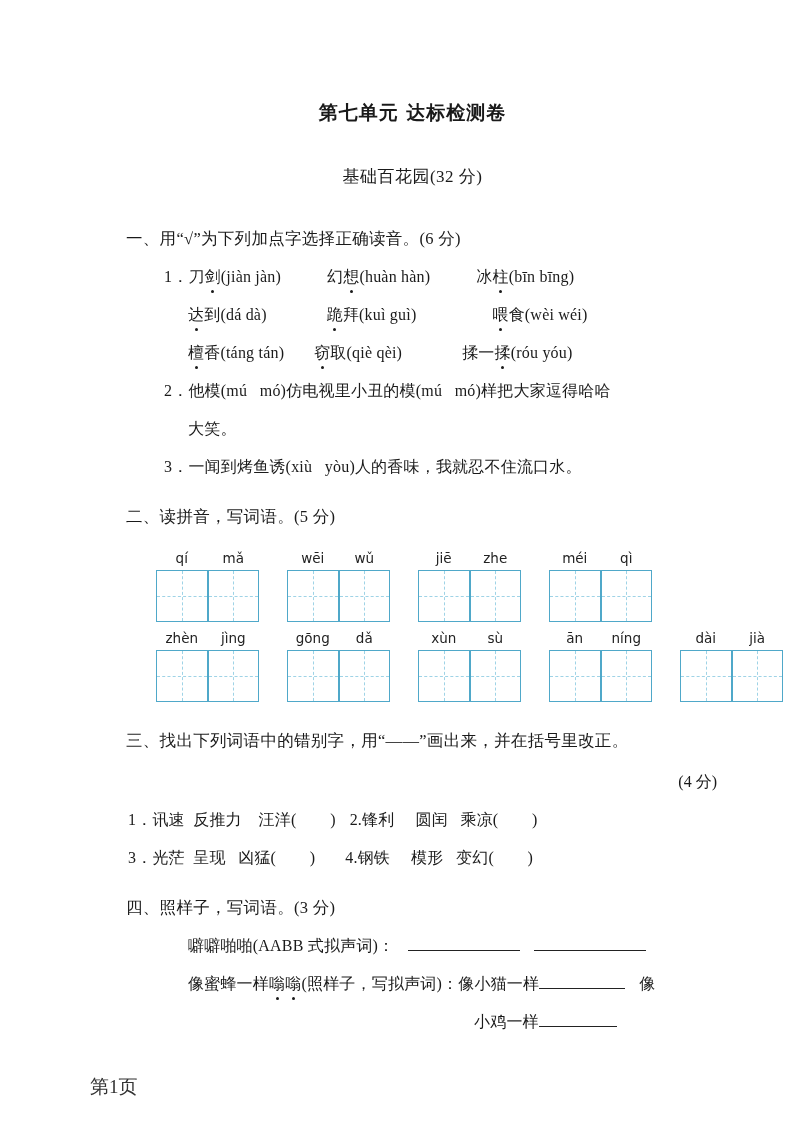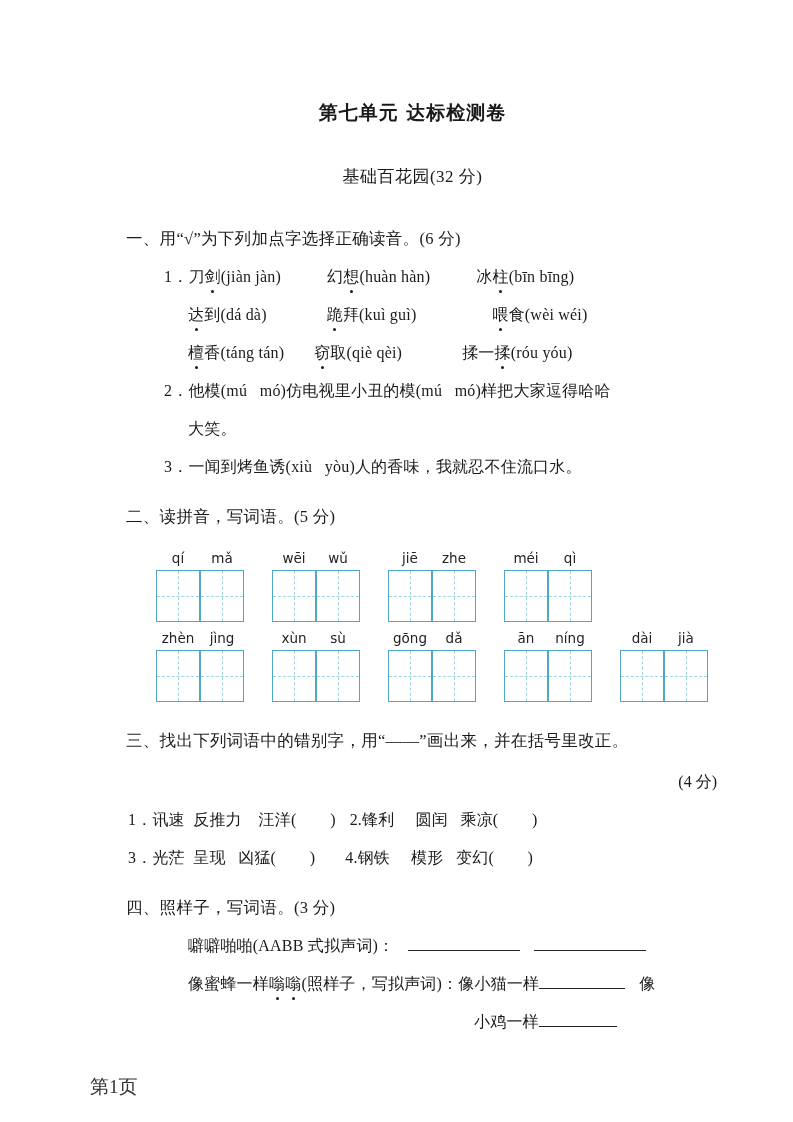--- a/index.html
+++ b/index.html
@@ -93,21 +93,21 @@
   .grid-area {
     padding-top: 14px;
   }
   .grid-row {
     display: flex;
     justify-content: flex-start;
     padding-left: 140px;
     margin-top: 8px;
   }
   .grid-word {
-    width: 88px;
+    width: 103px;
     margin-right: 28px;
   }
   .grid-word:last-child { margin-right: 0; }
   .grid-pinyin {
     display: flex;
     font-family: "DejaVu Sans", "Liberation Sans", sans-serif;
     font-size: 13.5px;
     color: #222;
     margin-bottom: 4px;
   }
@@ -246,32 +246,32 @@
             <span>zhèn</span>
             <span>jìng</span>
           </div>
           <div class="tianzi">
             <div class="cell"></div>
             <div class="cell"></div>
           </div>
         </div>
         <div class="grid-word">
           <div class="grid-pinyin">
+            <span>gōng</span>
+            <span>dǎ</span>
+          </div>
+          <div class="tianzi">
+            <div class="cell"></div>
+            <div class="cell"></div>
+          </div>
+        </div>
+        <div class="grid-word">
+          <div class="grid-pinyin">
             <span>xùn</span>
             <span>sù</span>
-          </div>
-          <div class="tianzi">
-            <div class="cell"></div>
-            <div class="cell"></div>
-          </div>
-        </div>
-        <div class="grid-word">
-          <div class="grid-pinyin">
-            <span>gōng</span>
-            <span>dǎ</span>
           </div>
           <div class="tianzi">
             <div class="cell"></div>
             <div class="cell"></div>
           </div>
         </div>
         <div class="grid-word">
           <div class="grid-pinyin">
             <span>ān</span>
             <span>níng</span>

